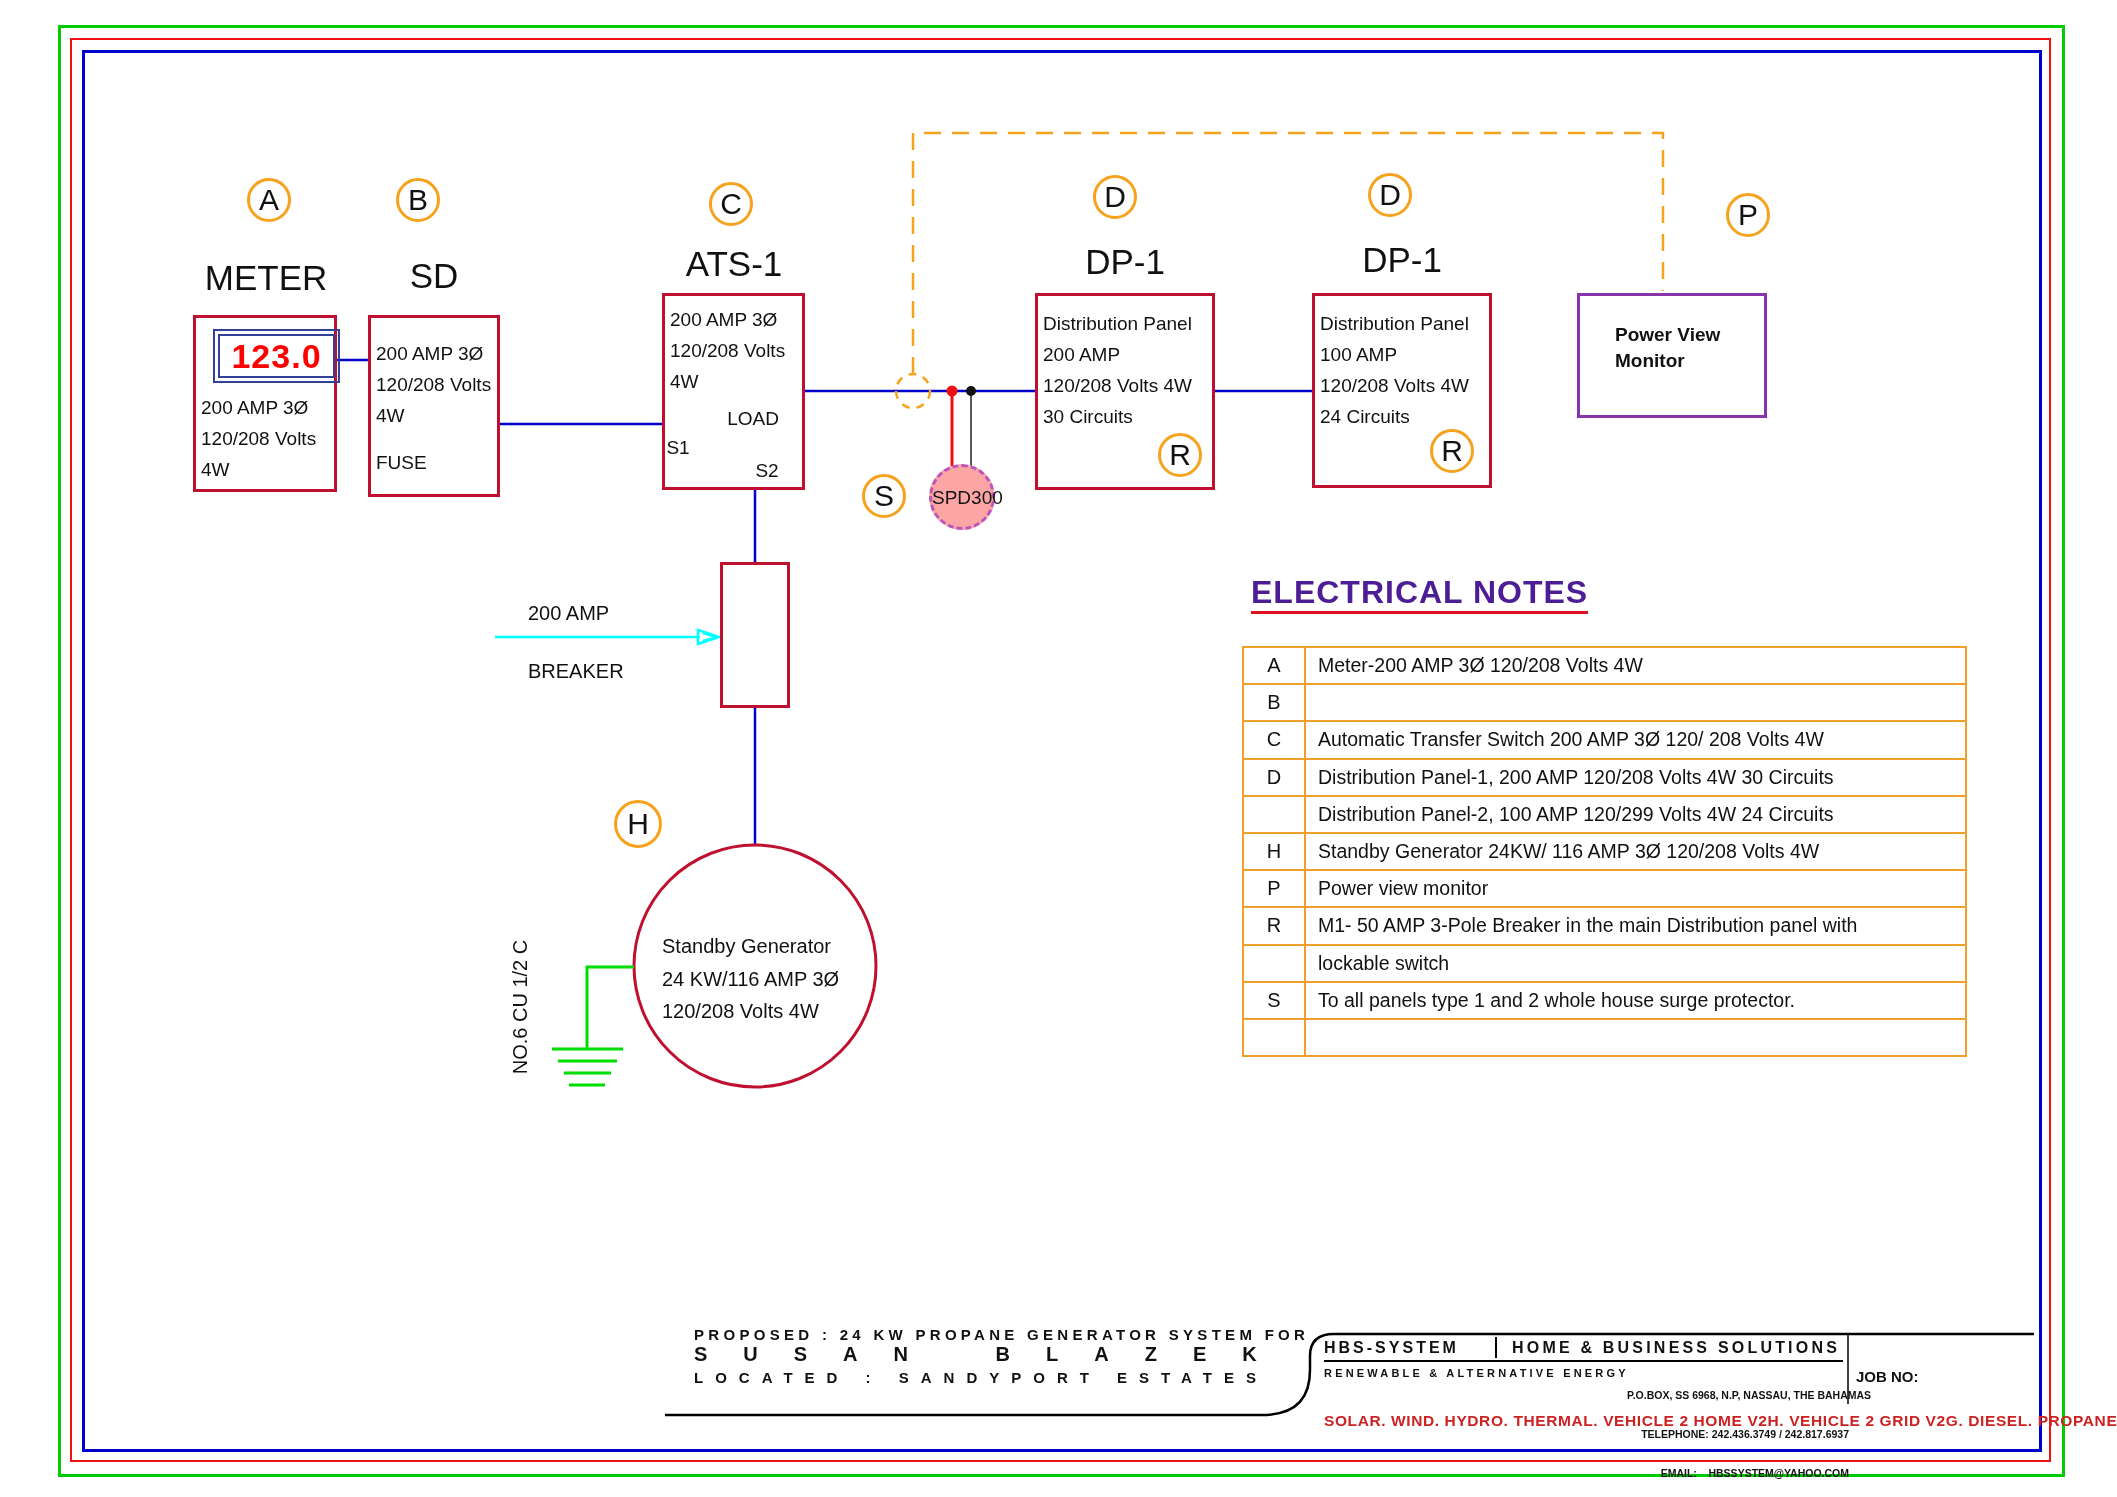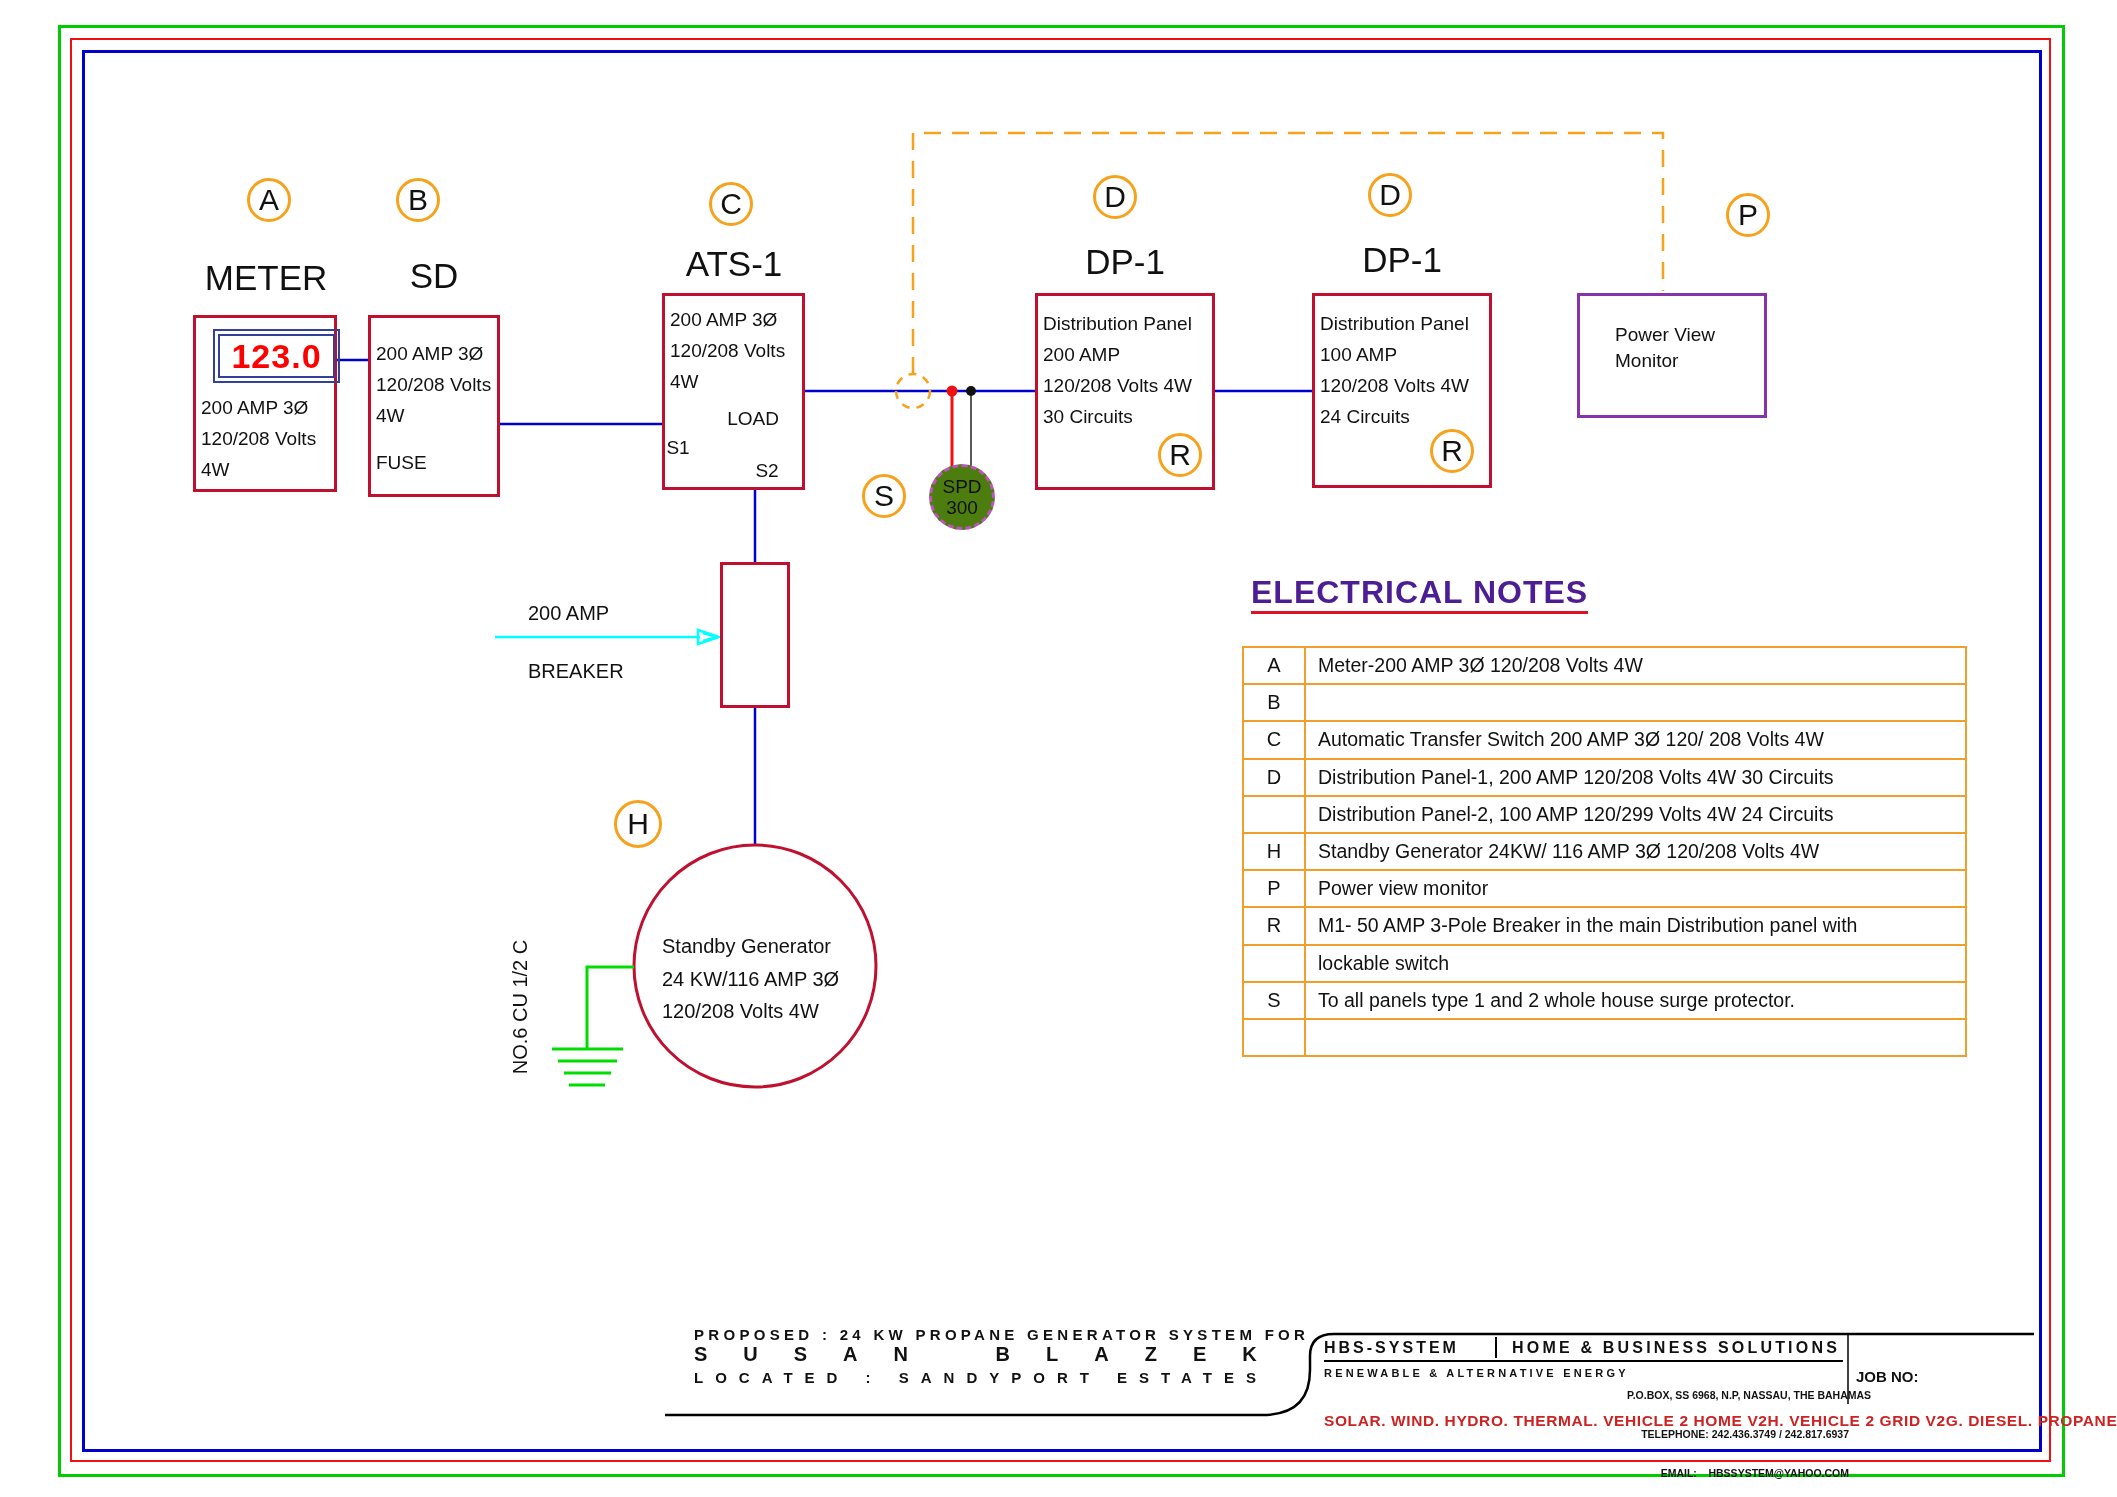--- a/index.html
+++ b/index.html
@@ -16,22 +16,22 @@
   .cbox{position:absolute;border:3px solid #c01030;background:#fff;box-sizing:border-box;}
   .pbox{position:absolute;border:3px solid #8833aa;background:#fff;box-sizing:border-box;}
   .lines{position:absolute;font-size:19px;line-height:31px;white-space:nowrap;}
   .title{position:absolute;font-size:35px;line-height:35px;transform:translateX(-50%);white-space:nowrap;}
   
   .badge{position:absolute;width:44px;height:44px;border:3px solid #f6a21d;border-radius:50%;
          display:flex;align-items:center;justify-content:center;font-size:30px;color:#111;
          background:transparent;box-sizing:border-box;}
   .badge.big{width:48px;height:48px;}
   .spd-badge{position:absolute;width:66px;height:66px;border:3px dashed #bb55bb;border-radius:50%;
-         display:flex;flex-direction:column;align-items:center;justify-content:center;
-         font-size:19px;line-height:21px;background:#4d7c0f;box-sizing:border-box;}
+         display:flex;flex-direction:row;align-items:center;
+         font-size:19px;line-height:21px;background:#fca5a5;box-sizing:border-box;}
   
   .mdisp{position:absolute;left:213px;top:329px;width:127px;height:54px;border:2px solid #334099;box-sizing:border-box;}
   .mdisp-inner{position:absolute;left:3px;top:3px;right:3px;bottom:3px;border:2px solid #334099;
          display:flex;align-items:center;justify-content:center;}
   .mread{color:#ff0000;font-size:34px;font-weight:bold;letter-spacing:1px;}
   .small-label{position:absolute;font-size:19px;white-space:nowrap;}
   .center{transform:translate(-50%,-50%);}
   
   .notes-title{position:absolute;left:1251px;top:574px;font-size:32px;font-weight:bold;color:#4c1d95;
          letter-spacing:1px;border-bottom:3px solid #dd1122;white-space:nowrap;}
@@ -193,21 +193,21 @@
   <div>24 Circuits</div>
 </div>
 <div class="badge" style="left:1430px;top:429px;">
   <span>R</span>
 </div>
 
 <div class="badge" style="left:1726px;top:193px;">
   <span>P</span>
 </div>
 <div class="pbox" style="left:1577px;top:293px;width:190px;height:125px;"></div>
-<div class="lines" style="left:1615px;top:322px;line-height:26px;">
+<div class="lines" style="left:1615px;top:322px;line-height:26px;font-weight:bold;">
   <div>Power View</div>
   <div>Monitor</div>
 </div>
 
 <div class="badge" style="left:862px;top:474px;">
   <span>S</span>
 </div>
 <div class="spd-badge" style="left:929px;top:464px;">
   <div>SPD</div>
   <div>300</div>

